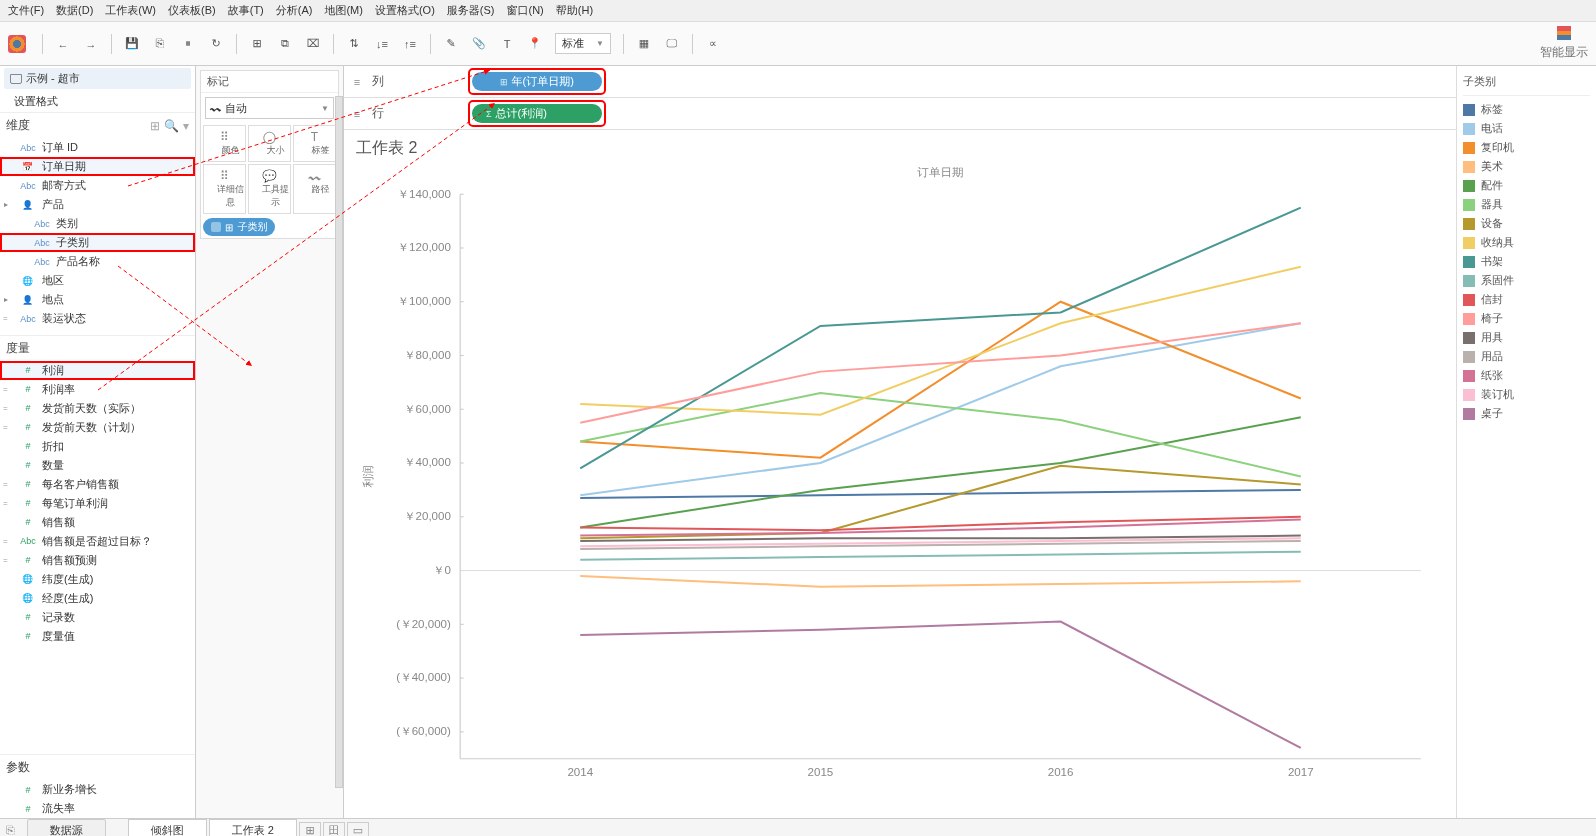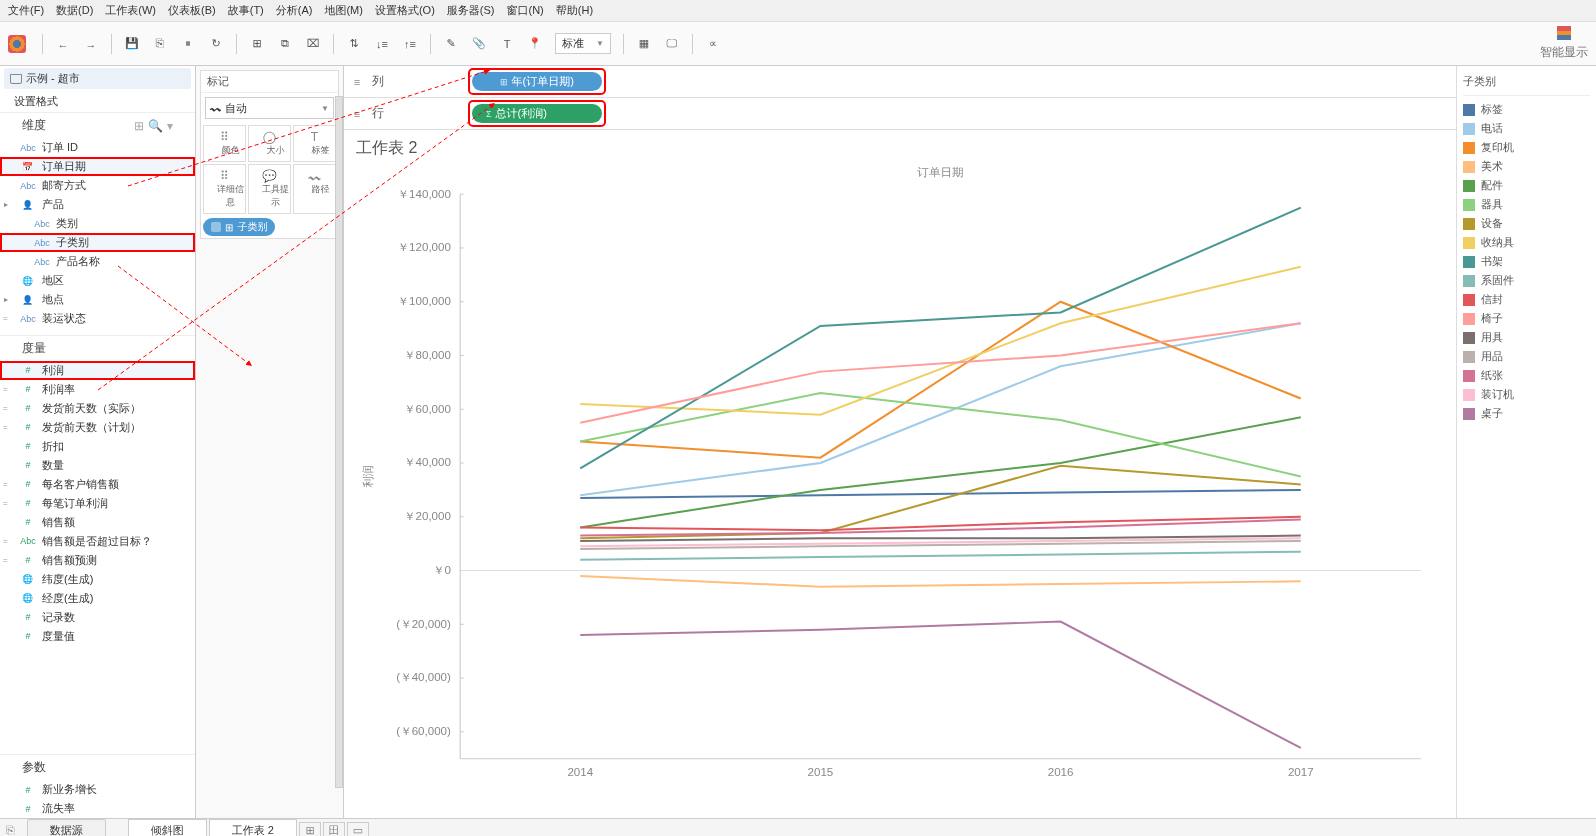--- a/index.html
+++ b/index.html
@@ -16,21 +16,21 @@
 .showme .ic { width: 14px; height: 14px; background: linear-gradient(#e15759 33%, #f28e2b 33% 66%, #4e79a7 66%);}
 .main { display: flex; height: calc(100vh - 84px); }
 .leftpane { width: 196px; background: #fff; border-right: 1px solid #ccc; display: flex; flex-direction: column; overflow: hidden;}
 .tabs { display: flex; border-bottom: 1px solid #ccc; }
 .tabs .tab { flex: 1; text-align: center; padding: 4px; cursor: pointer; font-size: 12px; color: #555;}
 .tabs .tab.active { border-bottom: 2px solid #4e79a7; color: #333;}
 .tabs .dd { width: 16px; text-align: center; padding: 4px 0; color: #888;}
 .ds { background: #eaf1f8; padding: 3px 6px; margin: 2px 4px; border-radius: 2px; display: flex; align-items: center; gap: 4px;}
 .ds .dsic { width: 12px; height: 10px; border: 1px solid #888; border-radius: 0 0 2px 2px;}
 .ds2 { padding: 3px 6px; margin: 0 4px; display: flex; align-items: center; gap: 4px;}
-.sechead { padding: 4px 22px; font-size: 12px; color: #444; border-top: 1px solid #eee; display: flex; align-items: center;}
+.sechead { padding: 4px 6px; font-size: 12px; color: #444; border-top: 1px solid #eee; display: flex; align-items: center;}
 .sechead .tools { margin-left: auto; display: flex; gap: 4px; color: #aaa;}
 .flist { overflow-y: auto; flex: 1;}
 .fitem { padding: 2px 6px 2px 18px; display: flex; align-items: center; gap: 4px; cursor: pointer; white-space: nowrap;}
 .fitem.ind { padding-left: 32px;}
 .fic { width: 20px; font-size: 9px; color: #5a8fc7; text-align: center;}
 .fic.m { color: #2ca065;}
 .fic.o { color: #555;}
 .fitem.hl { outline: 2px solid red; outline-offset: -2px; background: #f0f6fc;}
 .cards { width: 148px; background: #f9f9f9; border-right: 1px solid #ccc; padding: 4px; display: flex; flex-direction: column; gap: 6px; position: relative;}
 .cardsbar { position: absolute; right: 0; top: 30px; bottom: 30px; width: 8px; background: #e0e0e0; border: 1px solid #ccc;}

